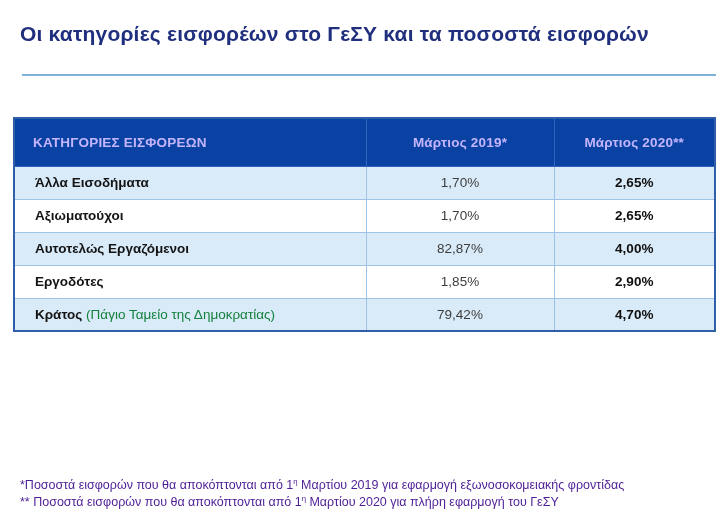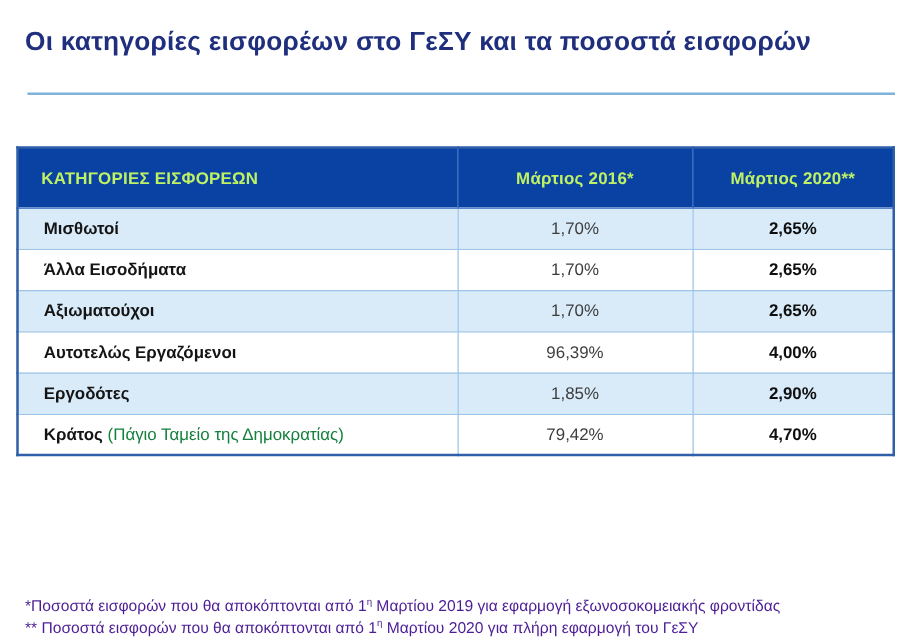--- a/index.html
+++ b/index.html
@@ -40,21 +40,21 @@
     width: 701px;
     border-collapse: collapse;
     border: 2px solid #2e5fa8;
     table-layout: fixed;
   }
   col.c-cat  { width: 352px; }
   col.c-2019 { width: 188px; }
   col.c-2020 { width: 161px; }
   thead th {
     background: #0a42a3;
-    color: #bef264;
+    color: #c4b5fd;
     font-size: 13.5px;
     font-weight: bold;
     height: 48px;
     border: 1px solid #2f64bc;
     letter-spacing: 0.2px;
   }
   thead th.cat-h { text-align: left; padding-left: 18px; }
   thead th.val-h { text-align: center; }
   tbody td {
     height: 33px;
@@ -111,43 +111,38 @@
 
   <table class="rates">
     <colgroup>
         <col class="c-cat">
         <col class="c-2019">
         <col class="c-2020">
       </colgroup>
     <thead>
       <tr>
         <th class="cat-h">ΚΑΤΗΓΟΡΙΕΣ ΕΙΣΦΟΡΕΩΝ</th>
-        <th class="val-h">Μάρτιος 2016*</th>
+        <th class="val-h">Μάρτιος 2019*</th>
         <th class="val-h">Μάρτιος 2020**</th>
       </tr>
     </thead>
     <tbody>
-      <tr>
-        <td class="cat"><span class="cat-main">Μισθωτοί</span><span class="cat-suffix"></span></td>
-        <td class="v2019">1,70%</td>
-        <td class="v2020">2,65%</td>
-      </tr>
       <tr>
         <td class="cat"><span class="cat-main">Άλλα Εισοδήματα</span><span class="cat-suffix"></span></td>
         <td class="v2019">1,70%</td>
         <td class="v2020">2,65%</td>
       </tr>
       <tr>
         <td class="cat"><span class="cat-main">Αξιωματούχοι</span><span class="cat-suffix"></span></td>
         <td class="v2019">1,70%</td>
         <td class="v2020">2,65%</td>
       </tr>
       <tr>
         <td class="cat"><span class="cat-main">Αυτοτελώς Εργαζόμενοι</span><span class="cat-suffix"></span></td>
-        <td class="v2019">96,39%</td>
+        <td class="v2019">82,87%</td>
         <td class="v2020">4,00%</td>
       </tr>
       <tr>
         <td class="cat"><span class="cat-main">Εργοδότες</span><span class="cat-suffix"></span></td>
         <td class="v2019">1,85%</td>
         <td class="v2020">2,90%</td>
       </tr>
       <tr>
         <td class="cat"><span class="cat-main">Κράτος</span><span class="cat-suffix">  (Πάγιο Ταμείο της Δημοκρατίας)</span></td>
         <td class="v2019">79,42%</td>

